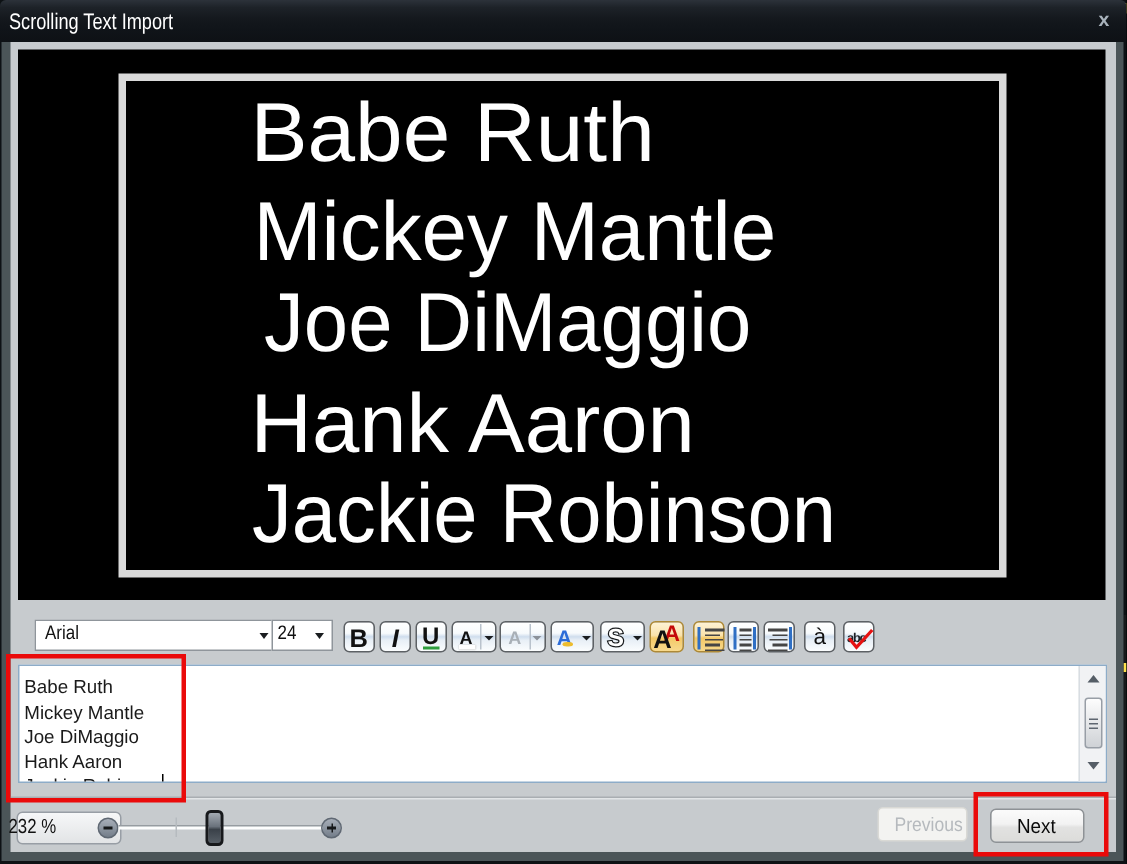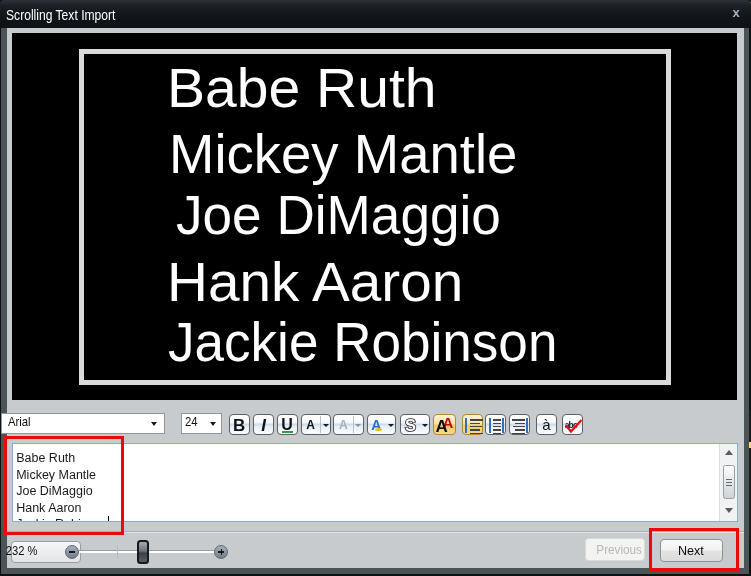--- a/index.html
+++ b/index.html
@@ -69,21 +69,21 @@
 
 <div class="abs" id="preview">
   <div id="innerbox"></div>
   <div class="bigline" style="left:155.2px;top:27.6px;transform:scaleX(1.024);">Babe Ruth</div>
   <div class="bigline" style="left:157.4px;top:94.4px;transform:scaleX(.979);">Mickey Mantle</div>
   <div class="bigline" style="left:164.2px;top:154.6px;transform:scaleX(.954);">Joe DiMaggio</div>
   <div class="bigline" style="left:154.7px;top:221.8px;transform:scaleX(1.018);">Hank Aaron</div>
   <div class="bigline" style="left:155.7px;top:281.6px;transform:scaleX(.953);">Jackie Robinson</div>
 </div>
 
-<div class="combo" style="left:1px;width:163.5px;">
+<div class="combo" style="left:23px;width:163.5px;">
   <span class="txt">Arial</span>
     <span class="carr" style="right:7px;"></span>
 </div>
 <div class="combo" style="left:180.5px;width:41.5px;">
   <span class="txt" style="left:3.2px;">24</span>
     <span class="carr" style="right:5px;"></span>
 </div>
 <div class="tb" style="left:228.7px;">
     <span class="lab" style="top:1px;font-size:17px;font-weight:bold;">B</span>
   </div>

